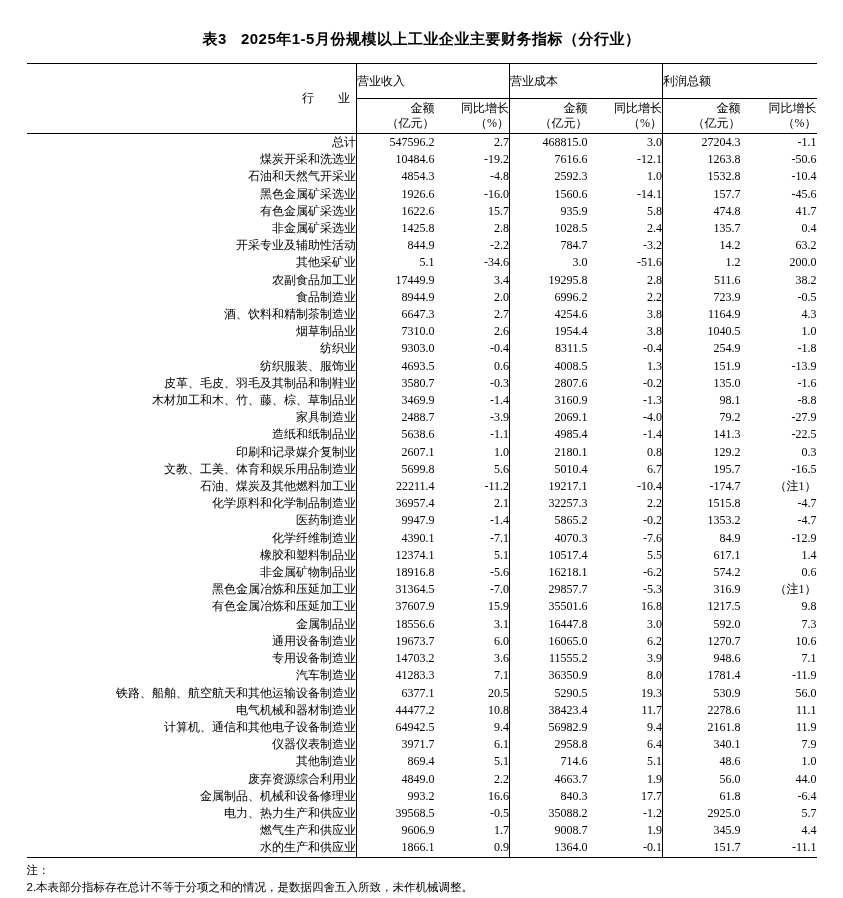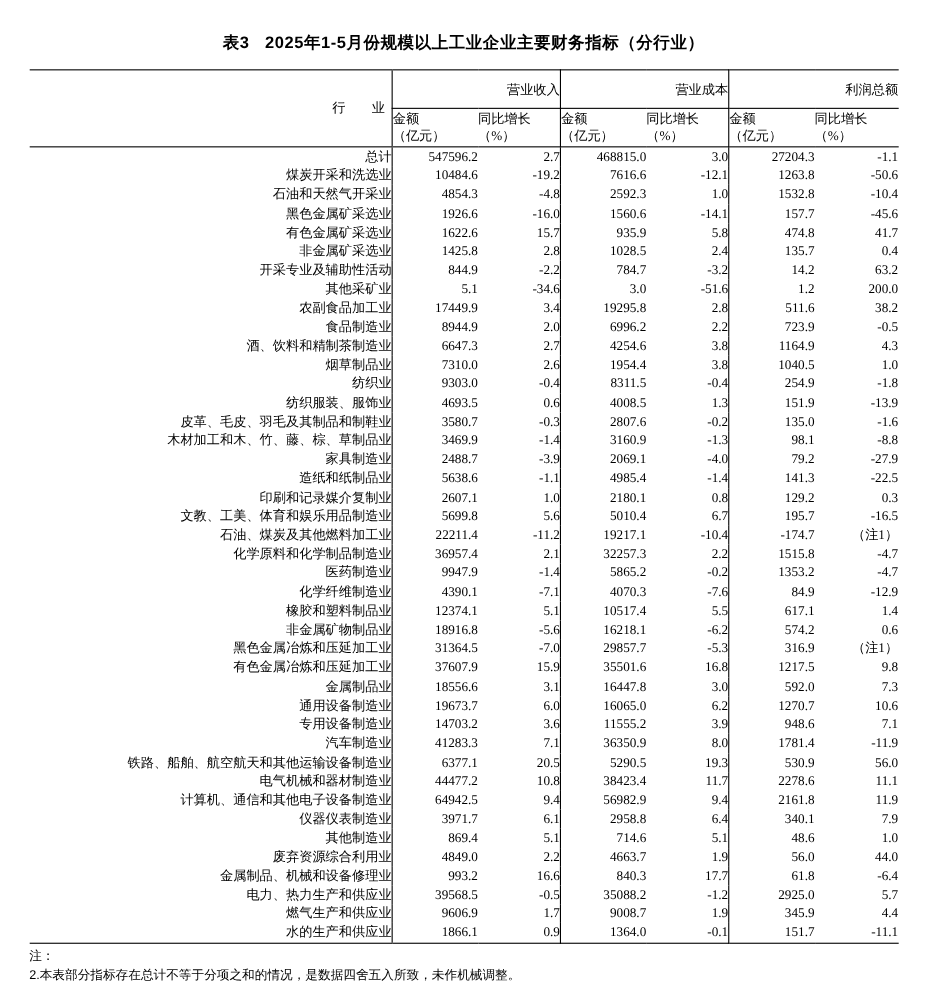--- a/index.html
+++ b/index.html
@@ -46,27 +46,27 @@
     font-weight: normal;
     font-size: 12px;
   }
   .hdr-top td, .hdr-top th {
     border-top: 1.5px solid #000;
     border-bottom: 1px solid #000;
   }
   .bx-l { border-left: 1px solid #000; }
   .bx-r { border-right: 1px solid #000; }
   .hdr-group {
-    text-align: right;
+    text-align: left;
     height: 34px;
     vertical-align: middle;
     font-size: 13px;
   }
   .hdr-sub {
-    text-align: left;
+    text-align: right;
     height: 34px;
     vertical-align: middle;
     line-height: 1.25;
     font-size: 12px;
     border-bottom: 1.5px solid #000;
   }
   .hdr-industry {
     text-align: right;
     vertical-align: middle;
     letter-spacing: 6px;

